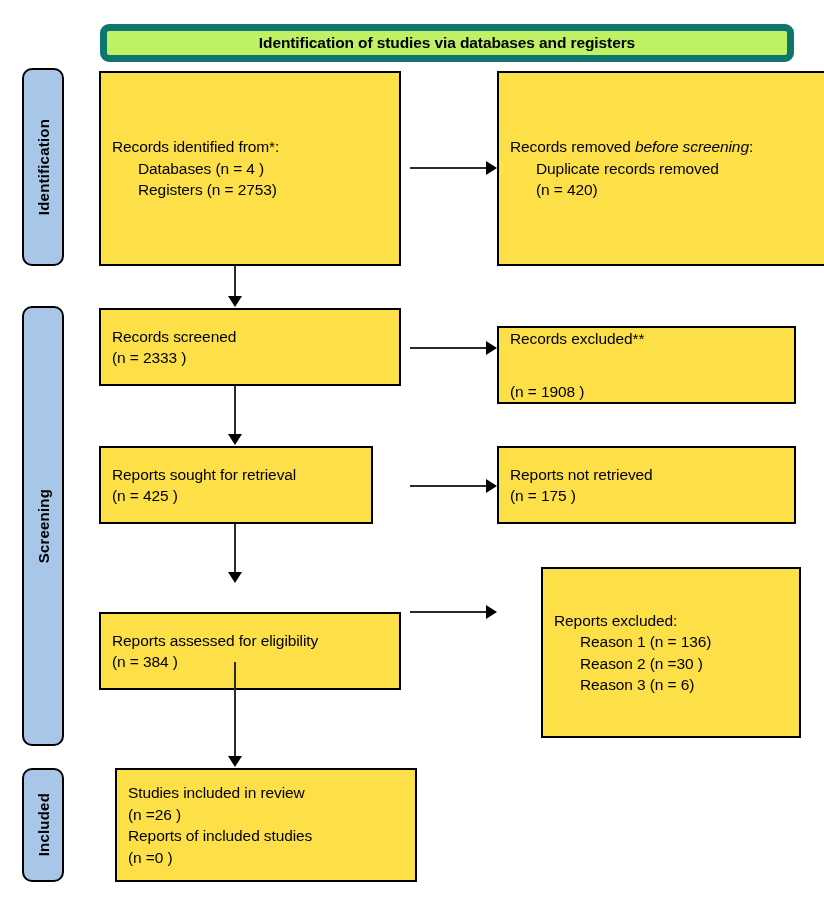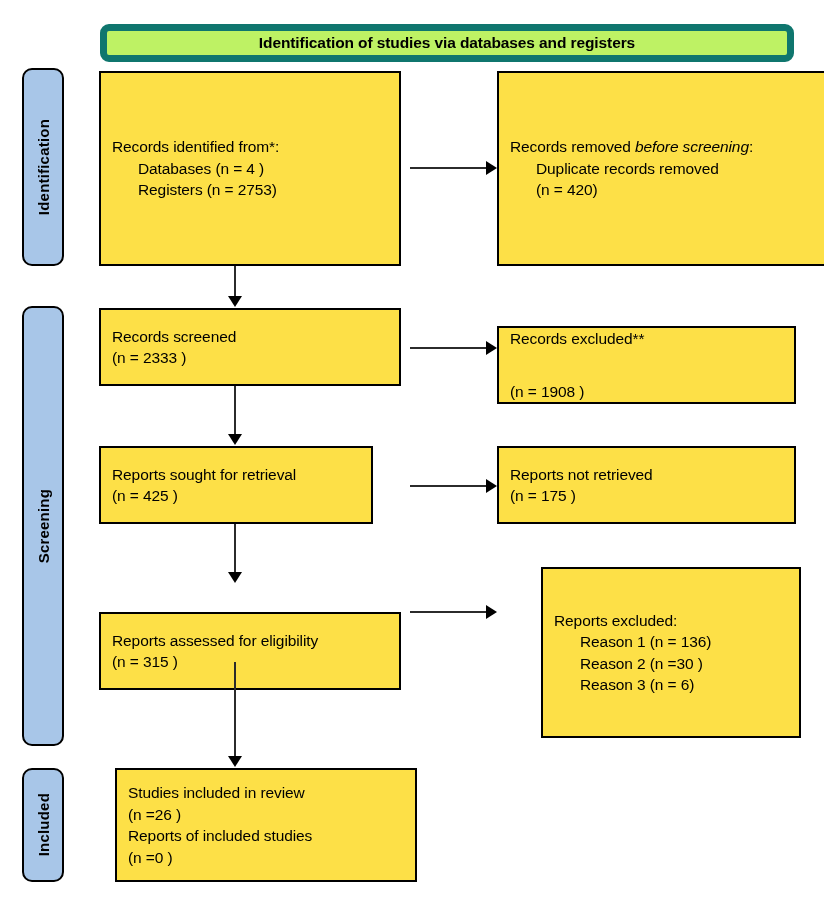--- a/index.html
+++ b/index.html
@@ -178,21 +178,21 @@
   <div class="node" style="left:497px; top:446px; width:299px; height:78px;">
     <div class="line">Reports not retrieved</div>
     <div class="line">(n = 175 )</div>
   </div>
 
   <div class="conn-v" style="left:234px; top:524px; height:50px;"></div>
   <div class="arrow-down" style="left:228px; top:572px;"></div>
 
   <div class="node" style="left:99px; top:584px; width:302px; height:78px;margin-top:28px;">
     <div class="line">Reports assessed for eligibility</div>
-    <div class="line">(n = 315 )</div>
+    <div class="line">(n = 384 )</div>
   </div>
 
   <div class="conn-h" style="left:410px; top:611px; width:78px;"></div>
   <div class="arrow-right" style="left:486px; top:605px;"></div>
 
   <div class="node" style="left:497px; top:567px; width:260px; height:171px;margin-left:44px;">
     <div class="line">Reports excluded:</div>
     <div class="line indent">Reason 1 (n = 136)</div>
     <div class="line indent">Reason 2 (n =30 )</div>
     <div class="line indent">Reason 3 (n = 6)</div>

